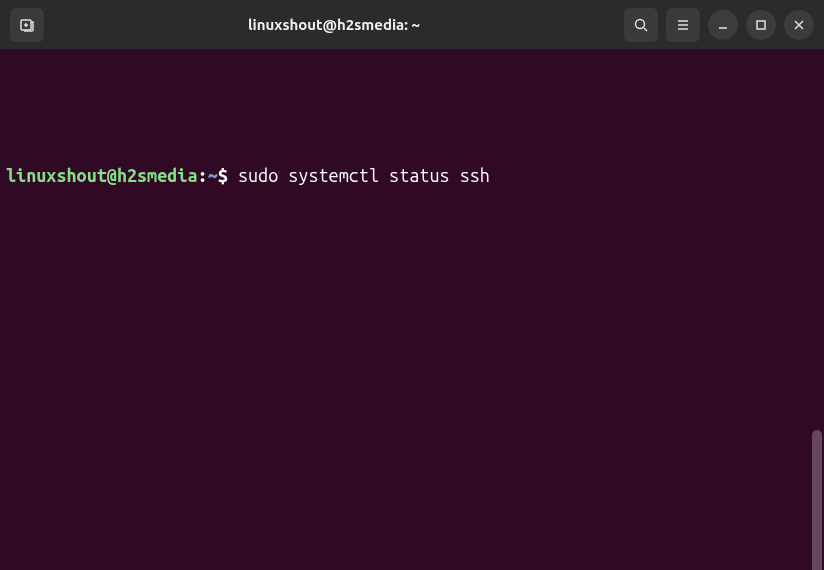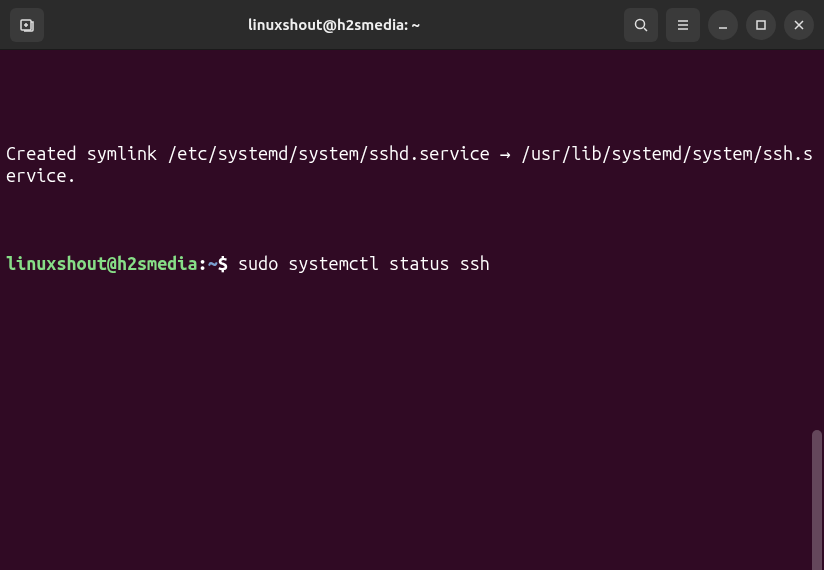--- a/index.html
+++ b/index.html
@@ -122,21 +122,20 @@
       <svg viewBox="0 0 16 16" stroke="currentColor" stroke-width="1.5">
           <path d="M4 4l8 8M12 4l-8 8"></path>
         </svg>
     </div>
   </div>
 </div>
 
 <div class="terminal">
 
 
-  <div class="line">Created symlink /etc/systemd/system/sshd.service → /usr/lib/systemd/system/ssh.service.</div>
 
   <div class="line"><span class="user">linuxshout@h2smedia</span><span class="colon">:</span><span class="path">~</span><span class="colon">$</span><span class="cmd"> sudo systemctl status ssh</span></div>
 
   
 
   
 
   
 
   

